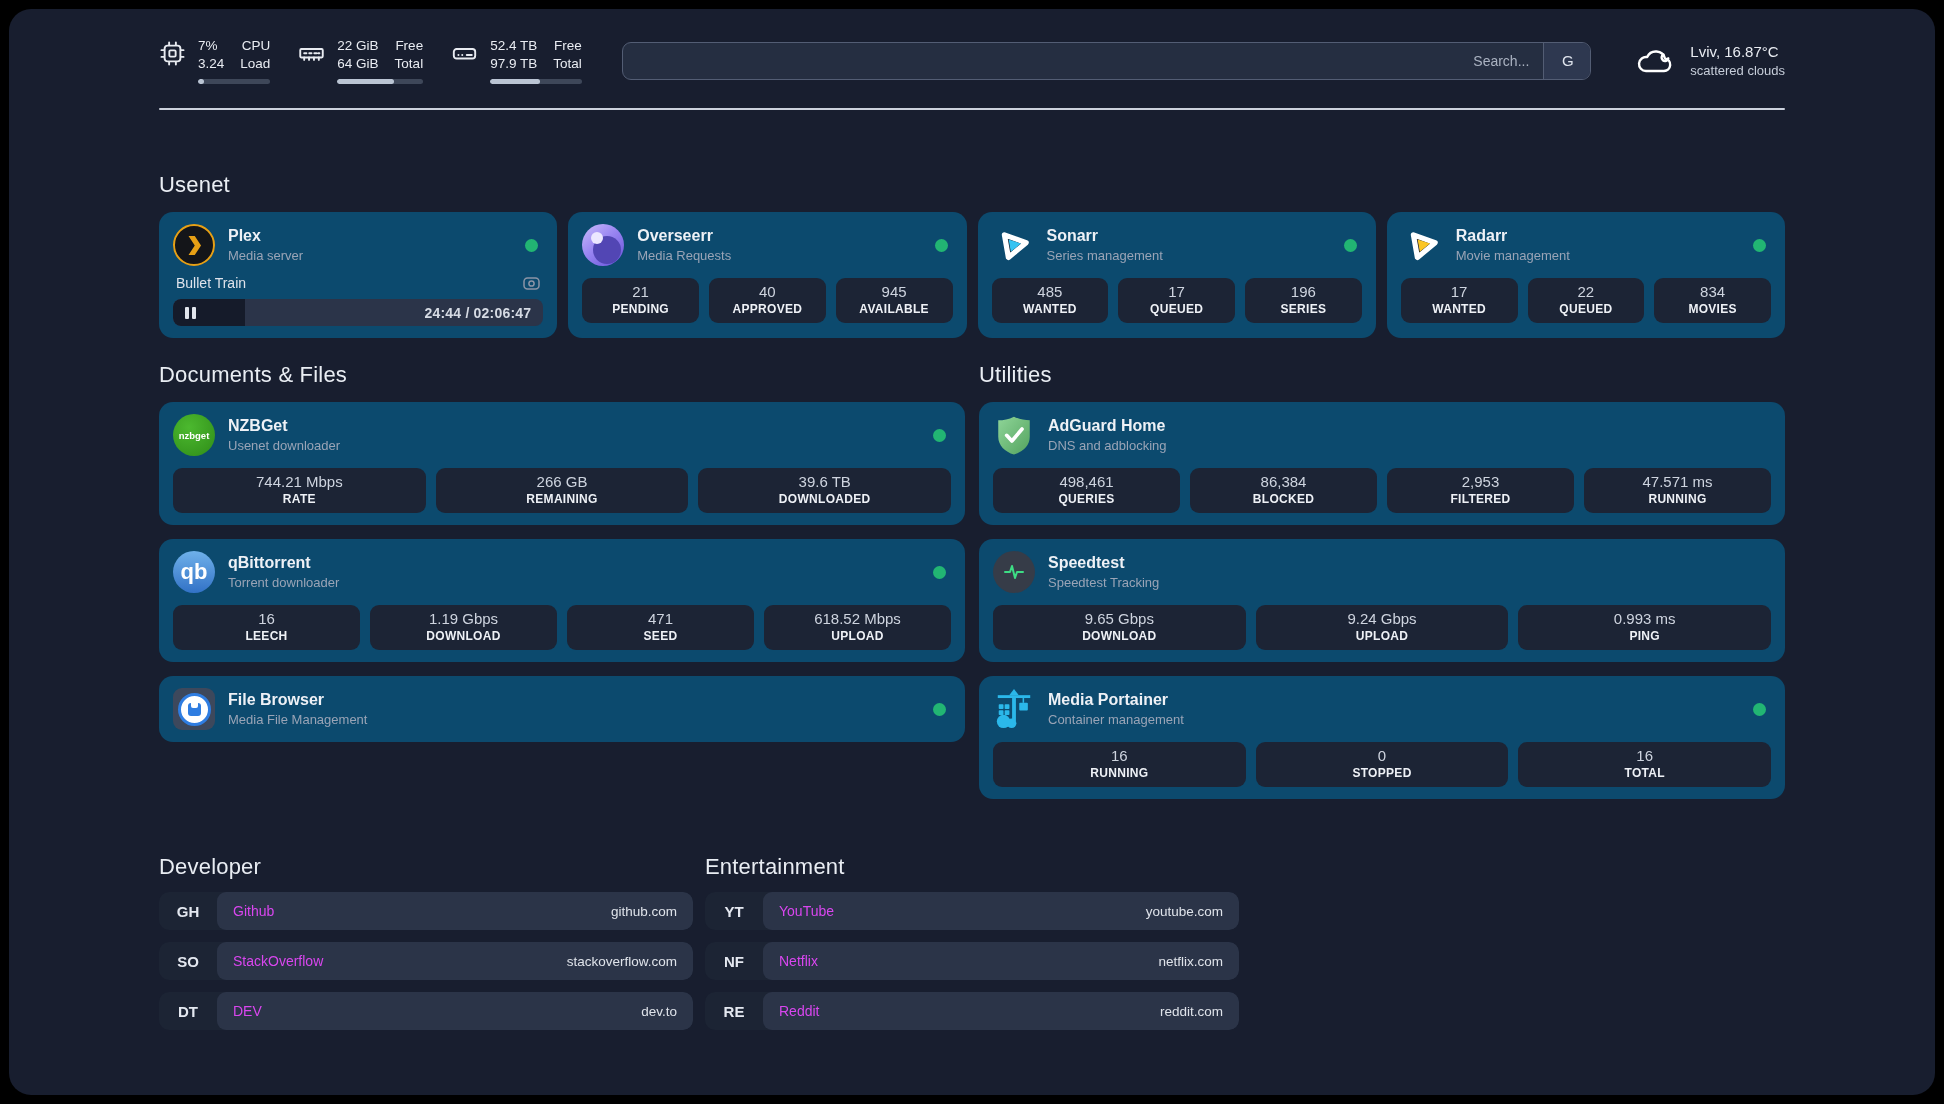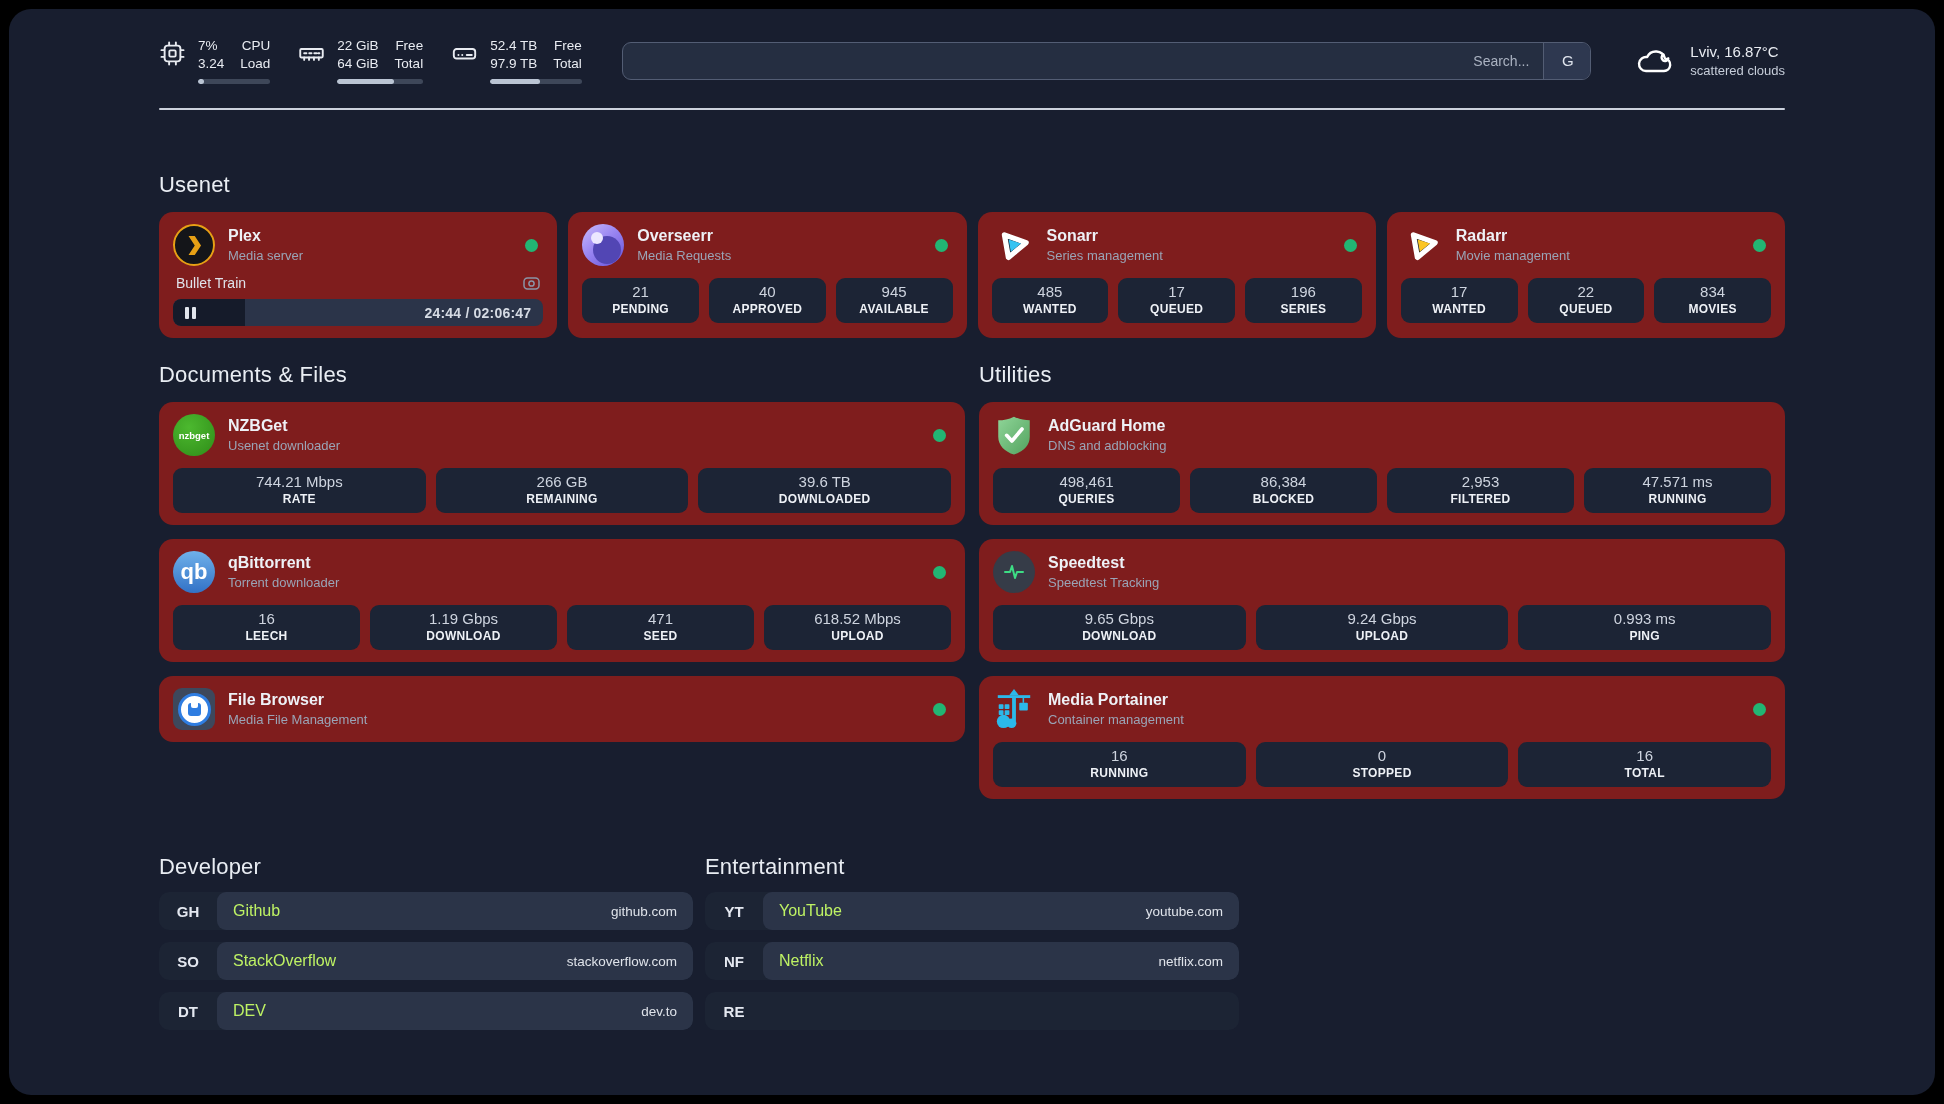--- a/index.html
+++ b/index.html
@@ -52,21 +52,21 @@
   .weather-main { font-size:15px; }
   .weather-sub { font-size:13px; color:#c6cdd9; margin-top:3px; }
 
   .divider { height:2px; background:#ccd2dd; border-radius:1px; margin-top:24px; }
 
   
   .section-title { font-size:22px; color:#e9edf3; font-weight:500; letter-spacing:.2px; }
   .media-section { margin-top:62px; }
   .media-grid { display:grid; grid-template-columns:repeat(4,1fr); gap:11px; margin-top:14px; }
 
-  .card { background:#7f1d1d; border-radius:14px; padding:12px 14px; }
+  .card { background:#0c4a6e; border-radius:14px; padding:12px 14px; }
   .card-head { display:flex; align-items:center; gap:13px; }
   .head-text { display:flex; flex-direction:column; }
   .app-name { font-size:16px; font-weight:600; color:#eef1f6; }
   .app-sub { font-size:13px; color:#9aa4b6; margin-top:3px; }
   .dot { width:13px; height:13px; border-radius:50%; background:#22b573; margin-left:auto; margin-right:5px; flex:none; }
 
   .stats { display:flex; gap:10px; margin-top:12px; }
   .stat { flex:1; background:#1c2435; border-radius:9px; text-align:center; padding:5px 4px 7px; }
   .stat-v { font-size:15px; color:#ced4df; }
   .stat-l { font-size:12px; font-weight:700; color:#eef1f6; margin-top:2px; letter-spacing:.3px; }
@@ -88,21 +88,21 @@
 
   
   .cols2 { display:grid; grid-template-columns:1fr 1fr; gap:14px; margin-top:24px; }
   .colstack .card { margin-top:14px; }
 
   
   .bms { display:grid; grid-template-columns:repeat(3,1fr); gap:12px; margin-top:55px; align-items:start; }
   .bm-row { display:flex; align-items:center; height:38px; background:#1c2434; border-radius:10px; margin-top:12px; overflow:hidden; cursor:pointer; }
   .bm-abbr { width:58px; text-align:center; font-size:15px; font-weight:600; color:#e4e8f0; flex:none; }
   .bm-pill { flex:1; align-self:stretch; background:#2b3448; border-radius:9px; display:flex; align-items:center; justify-content:space-between; padding:0 16px; }
-  .bm-name { font-size:16px; color:#bef264; }
+  .bm-name { font-size:14px; color:#d946ef; }
   .bm-url { font-size:13.5px; color:#dfe3ea; }
 
   
   .app-icon { width:42px; height:42px; flex:none; display:flex; align-items:center; justify-content:center; }
 
   .icon-plex { border-radius:50%; background:#141519; border:2.5px solid #e7a015; }
   .icon-overseerr { border-radius:50%; background:linear-gradient(140deg,#cabcfa 0%,#9a86f2 45%,#6450d8 100%); position:relative; overflow:hidden; }
   .icon-overseerr::after { content:""; position:absolute; right:3px; bottom:2px; width:28px; height:28px; border-radius:50%; background:#5246b4; }
   .icon-overseerr::before { content:""; position:absolute; left:9px; top:8px; width:12px; height:12px; border-radius:50%; background:#ece7ff; z-index:1; }
   .icon-nzbget { border-radius:50%; background:radial-gradient(circle at 38% 32%, #4cb92f, #2f8c18); color:#fff; font-size:9.5px; font-weight:700; }
@@ -581,18 +581,22 @@
       </div>
       <div class="bm-row">
         <span class="bm-abbr">NF</span>
         <span class="bm-pill">
           <span class="bm-name">Netflix</span>
           <span class="bm-url">netflix.com</span>
         </span>
       </div>
       <div class="bm-row">
         <span class="bm-abbr">RE</span>
+        <span class="bm-pill">
+          <span class="bm-name">Reddit</span>
+          <span class="bm-url">reddit.com</span>
+        </span>
       </div>
     </div>
   </div>
 
 </div>
 </div>
 
 </body></html>

